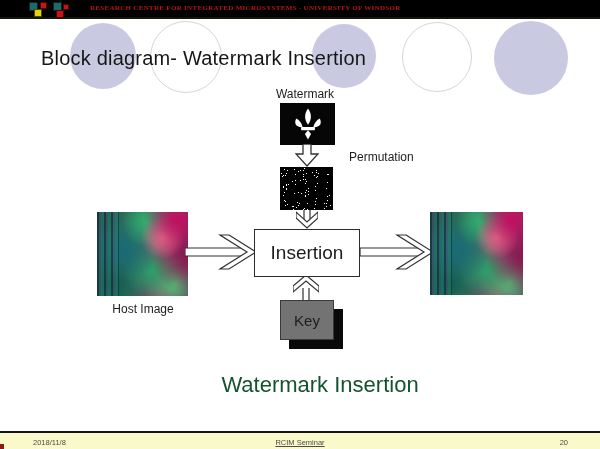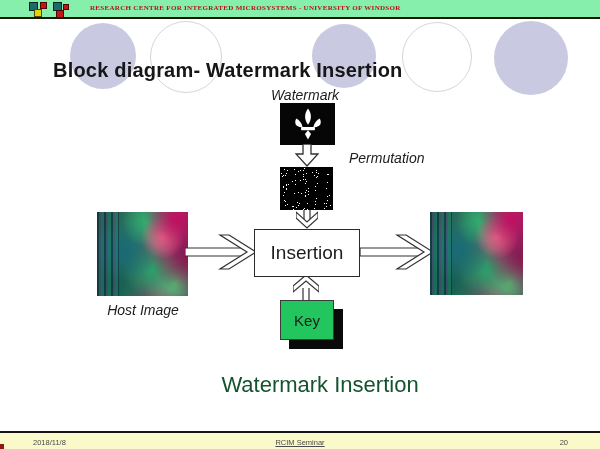--- a/index.html
+++ b/index.html
@@ -3,63 +3,63 @@
 <meta charset="utf-8">
 <style>
   html,body{margin:0;padding:0;background:#e9e9e9;}
   #slide{
     position:relative;width:600px;height:449px;background:#ffffff;
     overflow:hidden;font-family:"Liberation Sans",sans-serif;
   }
   
   .header-bar{
     position:absolute;left:0;top:0;width:600px;height:17px;
-    background:#86efac;border-bottom:2px solid #141408;z-index:5;
+    background:#000000;border-bottom:2px solid #141408;z-index:5;
   }
   .logo-square{position:absolute;box-sizing:border-box;border:1px solid rgba(0,0,0,.65);}
   .sq-teal{background:#1b6b6b;width:9px;height:9px;}
   .sq-red{background:#c81414;width:7px;height:7px;}
   .sq-yellow{background:#e6d20a;width:8px;height:8px;}
   .header-text{
     position:absolute;left:90px;top:0;line-height:17px;
     font-family:"Liberation Serif",serif;font-weight:bold;font-size:7px;
     letter-spacing:.3px;color:#b41414;white-space:nowrap;
   }
   
   .circle{position:absolute;border-radius:50%;z-index:1;}
   .circle.fill{background:#c9c9e1;}
   .circle.ring{background:#ffffff;border:1px solid #d6d6d6;box-sizing:border-box;}
   
   .title{
-    position:absolute;left:37px;top:43px;margin:16px;z-index:2;
-    font-size:20px;font-weight:bold;color:#161616;letter-spacing:.2px;
+    position:absolute;left:37px;top:43px;margin:4px;z-index:2;
+    font-size:20px;font-weight:normal;color:#161616;letter-spacing:.2px;
   }
   .caption{
     position:absolute;left:140px;top:372px;width:360px;text-align:center;
     font-size:22px;color:#14532d;z-index:2;
   }
   
-  .lbl{position:absolute;font-size:14px;color:#1d1d1d;z-index:2;font-style:italic;}
+  .lbl{position:absolute;font-size:12px;color:#1d1d1d;z-index:2;}
   .lbl.center{text-align:center;}
   
   .wm-box{
     position:absolute;left:280px;top:103px;width:55px;height:42px;
     background:#060606;z-index:2;display:flex;align-items:center;justify-content:center;
   }
   .noise-box{position:absolute;left:280px;top:167px;z-index:2;line-height:0;}
   .insertion-box{
     position:absolute;left:254px;top:229px;width:106px;height:48px;box-sizing:border-box;
     background:#ffffff;border:1.3px solid #2b2b2b;z-index:3;
     display:flex;align-items:center;justify-content:center;
     font-size:19px;line-height:22px;color:#1c1c1c;
   }
   .key-shadow{position:absolute;left:289px;top:309px;width:54px;height:40px;background:#0a0a0a;z-index:2;}
   .key-box{
     position:absolute;left:280px;top:300px;width:54px;height:40px;box-sizing:border-box;
-    background:#22c55e;border:1.2px solid #3a3a3a;z-index:3;
+    background:#737373;border:1.2px solid #3a3a3a;z-index:3;
     display:flex;align-items:center;justify-content:center;font-size:15px;color:#1c1c1c;
   }
   
   .photo{
     position:absolute;z-index:2;overflow:hidden;
     background-color:#2e7d6b;
     background-image:
       radial-gradient(circle at 88% 10%, #c01060 0%, rgba(192,16,96,0) 30%),
       radial-gradient(circle at 72% 30%, #e87890 0%, rgba(232,120,144,0) 25%),
       radial-gradient(circle at 100% 55%, #8a1a50 0%, rgba(138,26,80,0) 35%),

